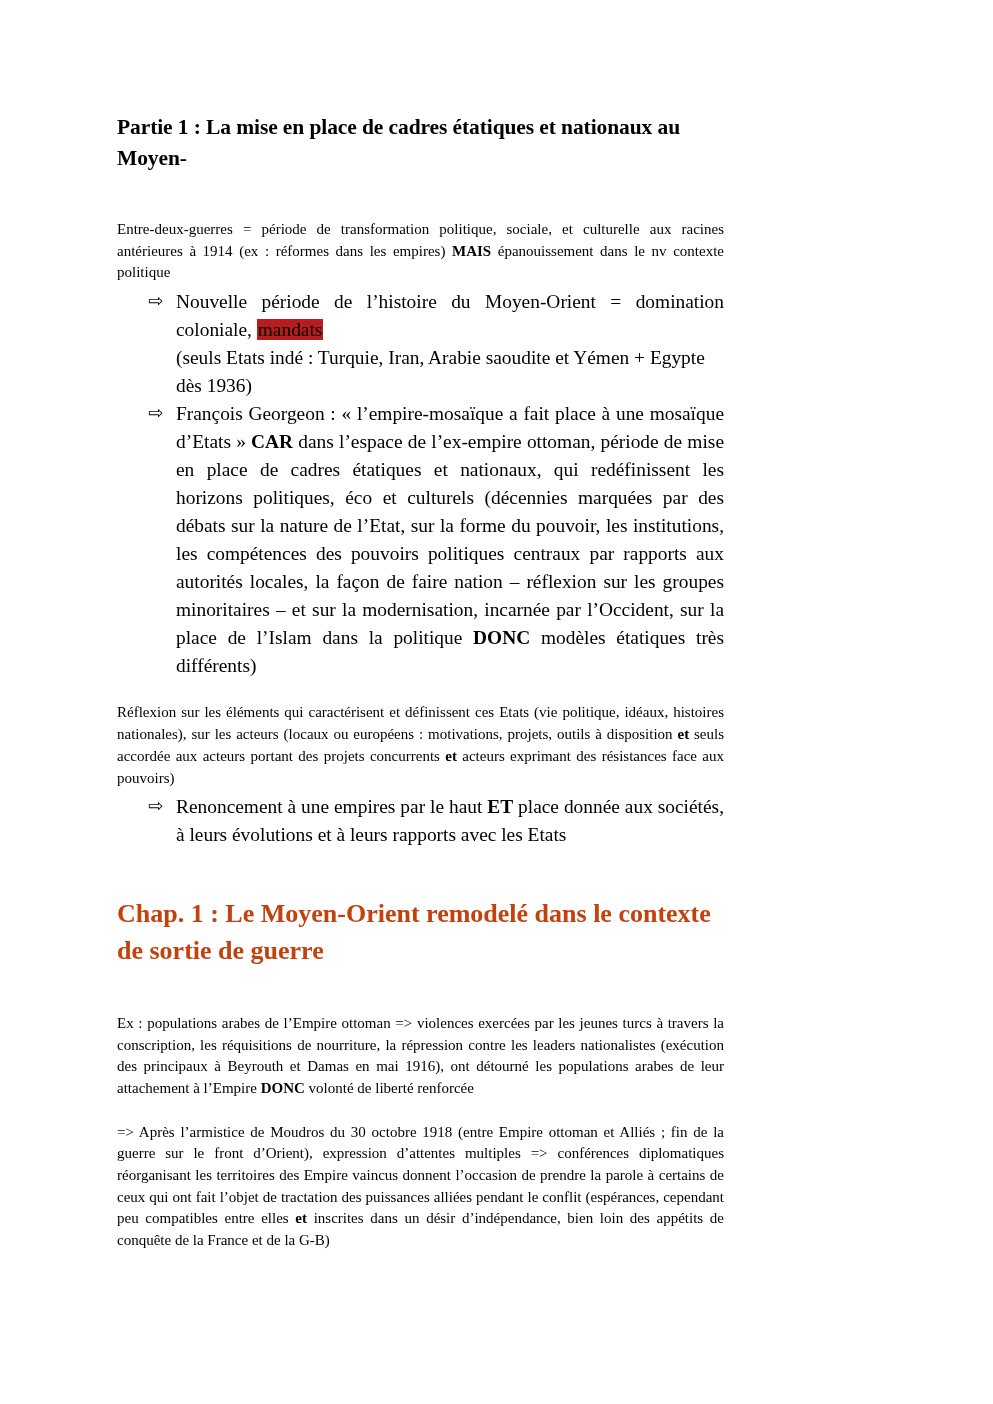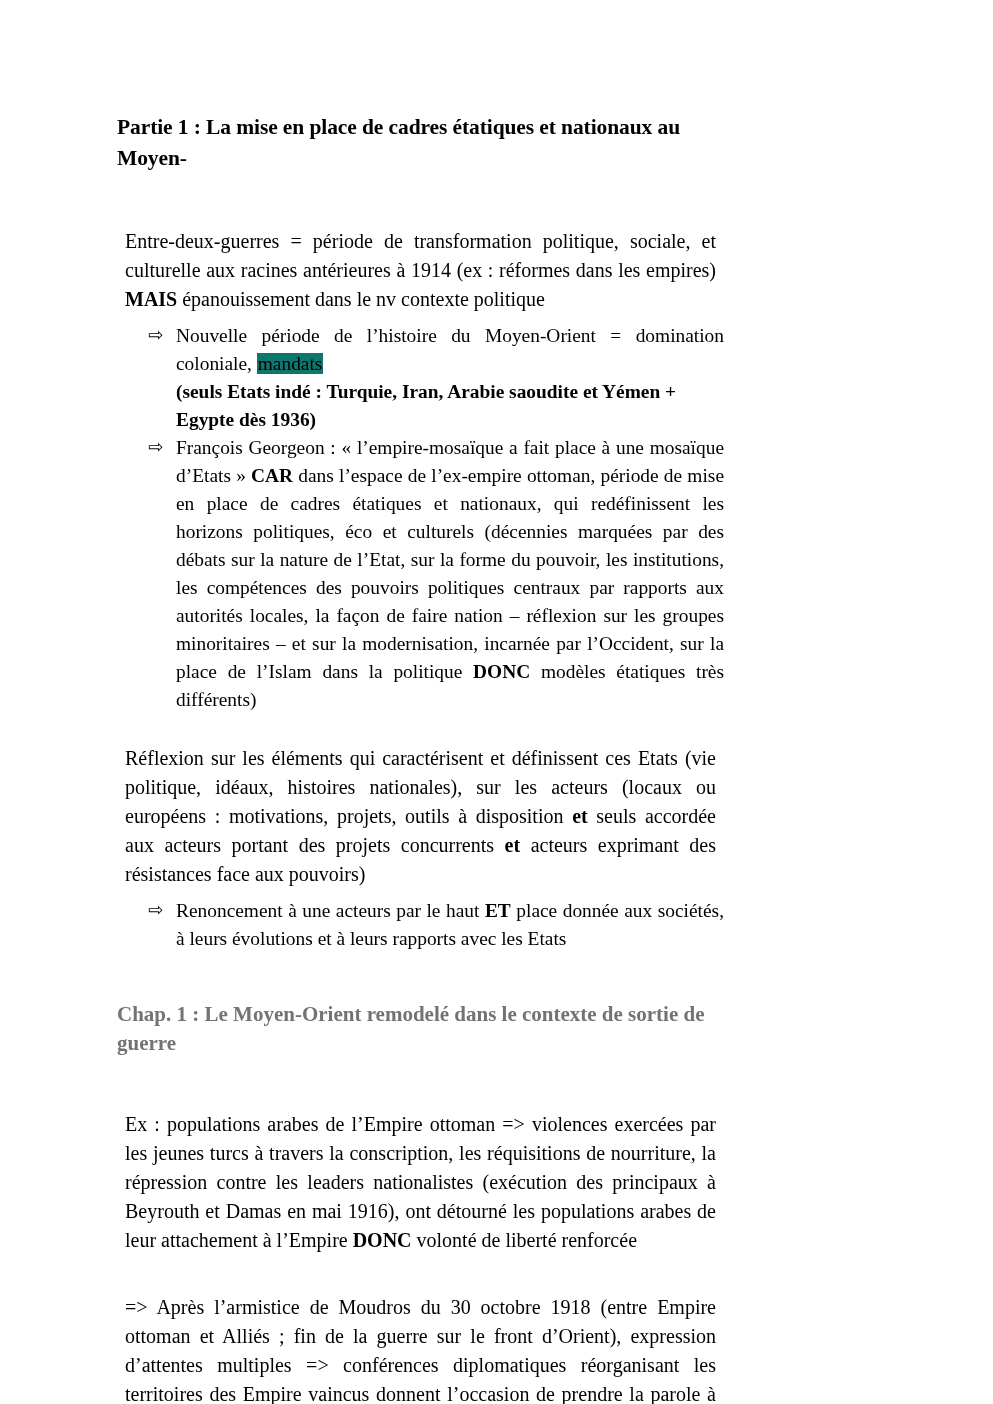--- a/index.html
+++ b/index.html
@@ -25,24 +25,24 @@
   }
   .doc-title {
     font-size: 21.5px;
     font-weight: bold;
     line-height: 1.42;
     margin: 0 0 0 0;
     text-align: left;
     letter-spacing: -0.1px;
   }
   .para {
-    font-size: 20px;
+    font-size: 15px;
     line-height: 1.445;
     text-align: justify;
-    margin: 8px;
+    margin: 0;
     text-justify: inter-word;
   }
   .spacer-lg { height: 46px; }
   .spacer-md { height: 22px; }
   .spacer-chap { height: 47px; }
 
   .bullet-list {
     margin: 4px 0 0 0;
     padding: 0;
     list-style: none;
@@ -60,31 +60,30 @@
     position: absolute;
     left: 31px;
     top: 0;
     font-size: 18px;
     line-height: 1.49;
     font-family: "DejaVu Sans", sans-serif;
   }
   .sub-line {
     display: block;
     text-align: left;
-    font-weight: bold;
   }
   b, .bold { font-weight: bold; }
   .hl {
-    background-color: #0f766e;
+    background-color: #b91c1c;
     padding: 0 1px;
   }
   .chap-heading {
-    font-size: 21px;
+    font-size: 26px;
     font-weight: bold;
-    color: #737373;
+    color: #c2410c;
     margin: 0;
     line-height: 1.4;
     text-align: left;
   }
 </style>
 </head>
 <body>
 
 <div class="page">
 
@@ -108,21 +107,21 @@
     </li>
   </ul>
 
   <div class="spacer-md"></div>
 
   <p class="para"><span>Réflexion sur les éléments qui caractérisent et définissent ces Etats (vie politique, idéaux, histoires nationales), sur les acteurs (locaux ou européens : motivations, projets, outils à disposition </span><b>et</b><span> seuls accordée aux acteurs portant des projets concurrents </span><b>et</b><span> acteurs exprimant des résistances face aux pouvoirs)</span></p>
 
   <ul class="bullet-list">
     <li class="bullet-item">
       <span class="bullet-arrow">⇨</span>
-      <span>Renoncement à une acteurs par le haut </span><b>ET</b><span> place donnée aux sociétés, à leurs évolutions et à leurs rapports avec les Etats</span>
+      <span>Renoncement à une empires par le haut </span><b>ET</b><span> place donnée aux sociétés, à leurs évolutions et à leurs rapports avec les Etats</span>
     </li>
   </ul>
 
   <div class="spacer-chap"></div>
 
   <h2 class="chap-heading">Chap. 1 : Le Moyen-Orient remodelé dans le contexte de sortie de guerre</h2>
 
   <div class="spacer-md"></div>
 
 

